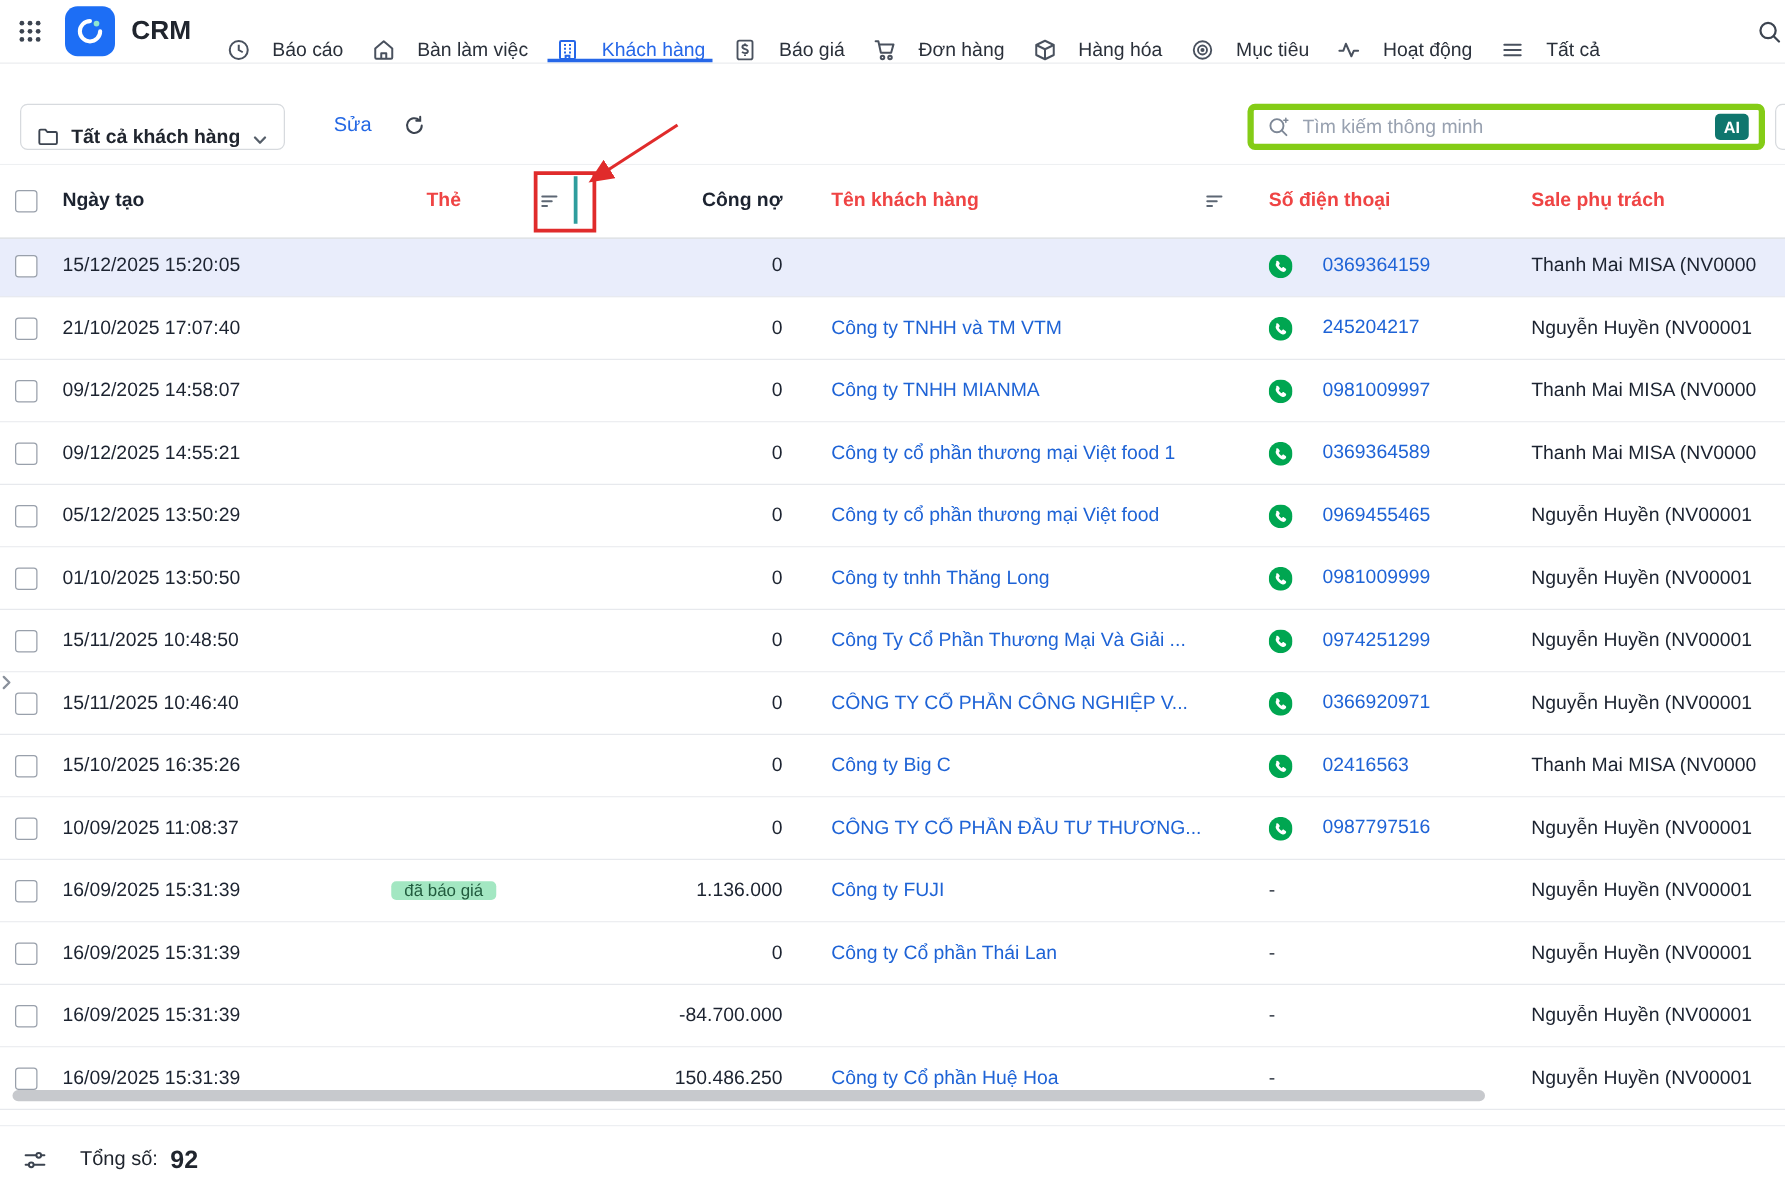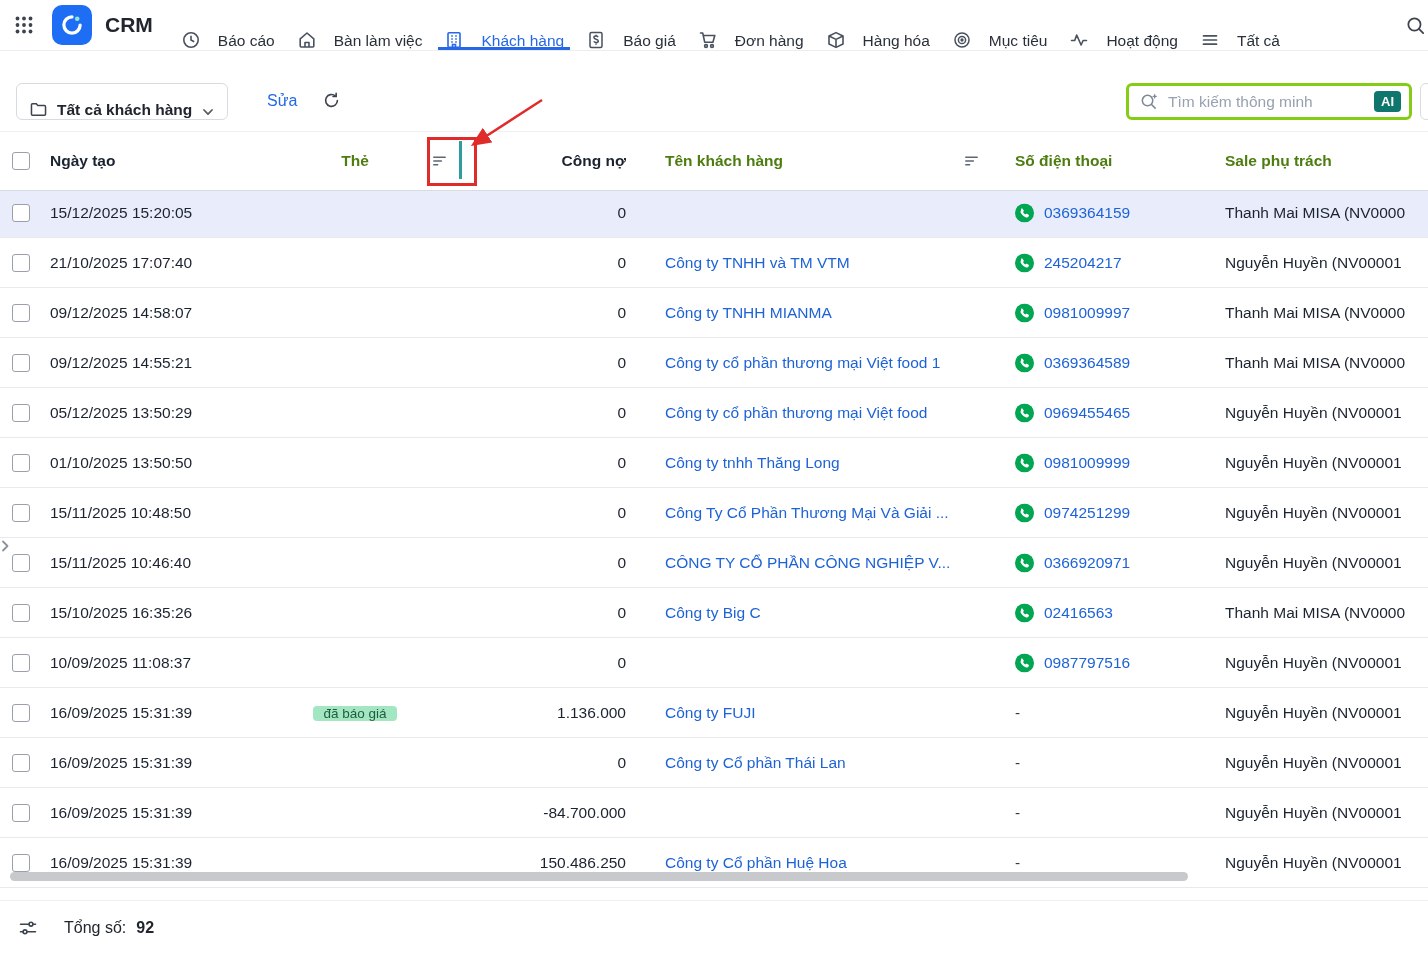--- a/index.html
+++ b/index.html
@@ -30,70 +30,70 @@
   
   .toolbar { position:absolute; top:72px; left:0; width:100%; height:59px; background:#fff; z-index:4; }
   .view-btn { position:absolute; left:16px; top:11px; height:37px; border:1px solid #d7dade;
     border-radius:6px; background:#fff; display:flex; align-items:flex-end; gap:9px;
     padding:0 12px; cursor:pointer; }
   .view-btn .vlabel { font-size:15.5px; font-weight:700; color:#20252e; }
   .view-btn .chev { color:#555e69; }
   .view-btn .fold { color:#3c4450; }
   .edit-link { position:absolute; left:267px; top:20px; font-size:16px; color:#2468e4; cursor:pointer; }
   .refresh { position:absolute; left:322px; top:19px; color:#3c4450; cursor:pointer; }
-  .smart-search { position:absolute; right:16px; top:11px; width:286px; height:37px;
-    border:3px solid #84cc16; border-radius:6px; background:#fff; display:flex;
+  .smart-search { position:absolute; right:16px; top:11px; width:414px; height:37px;
+    border:5px solid #84cc16; border-radius:6px; background:#fff; display:flex;
     align-items:center; padding:0 8px 0 10px; gap:8px; }
   .smart-search .ss-ic { color:#7d8796; flex:none; }
   .smart-search .ph { flex:1; min-width:0; font-size:15.5px; color:#3a4250; border:none;
     outline:none; background:transparent; font-family:inherit; }
   .smart-search .ph::placeholder { color:#98a1b0; opacity:1; }
   .ai-badge { width:27px; height:21px; background:#0f766e; border-radius:4px; color:#fff; flex:none;
     font-size:13px; font-weight:700; display:flex; align-items:center; justify-content:center; }
   .edge-sliver { position:absolute; right:-6px; top:11px; width:14px; height:37px;
     border:1px solid #d7dade; border-radius:6px; background:#fff; }
 
   
   .thead { position:absolute; top:131px; left:0; width:100%; height:60px; background:#fff;
     border-top:1px solid #eef0f2; border-bottom:1px solid #d8dbdf; z-index:2; }
   .hcell { position:absolute; top:50%; transform:translateY(-50%); font-size:15.5px;
-    font-weight:700; color:#4d7c0f; white-space:nowrap; cursor:pointer; }
+    font-weight:700; color:#ef4444; white-space:nowrap; cursor:pointer; }
   .hfilter { position:absolute; color:#5d6774; top:50%; transform:translateY(-50%); cursor:pointer; }
   .hf-tag { left:431px; }
   .hf-name { left:963px; }
   .resize-bar { position:absolute; left:459px; top:9px; width:3px; height:38px; background:#2f9d9d; }
   .rows { position:absolute; top:188px; left:0; width:100%; z-index:1; }
   .row { position:relative; height:50px; border-bottom:1px solid #e7e9ed; background:#fff; }
   .row.hl { background:#e9edfb; }
   .cell { position:absolute; top:50%; transform:translateY(-50%); font-size:15.5px; white-space:nowrap; }
   .c-check, .h-check { left:12px; }
   .checkbox { width:18px; height:18px; border:1.6px solid #99a0ab; border-radius:3px;
     background:#fff; display:block; cursor:pointer; }
   .c-date, .h-date { left:50px; color:#1c2330; }
   .c-tag, .h-tag { left:270px; width:170px; text-align:center; }
   .badge { display:inline-block; background:#a3e7c2; color:#215b3e; font-size:13.5px;
     padding:0 10px; border-radius:4px; }
   .c-debt, .h-debt { left:470px; width:156px; text-align:right; color:#1c2330; }
   .c-name { left:665px; width:306px; overflow:hidden; text-overflow:ellipsis;
     color:#1e63d6; cursor:pointer; }
   .h-name { left:665px; }
-  .c-phone { left:1015px; display:flex; align-items:center; gap:10px; color:#1e63d6; cursor:pointer; }
+  .c-phone { left:1015px; display:flex; align-items:center; gap:24px; color:#1e63d6; cursor:pointer; }
   .c-phone.dash { color:#343b47; cursor:default; }
   .h-phone { left:1015px; }
   .c-sale { left:1225px; width:260px; overflow:hidden; color:#1c2330; }
   .h-sale { left:1225px; }
 
   
   .hscroll { position:absolute; left:10px; top:872px; width:1178px; height:9px;
     background:#c7c9cd; border-radius:5px; z-index:3; cursor:pointer; }
   .footer { position:absolute; left:0; bottom:0; width:100%; height:55px; background:#fff;
     border-top:1px solid #edeff2; display:flex; align-items:center; z-index:4; }
   .footer .ficon { margin-left:18px; color:#3c4450; cursor:pointer; }
   .total-label { margin-left:26px; font-size:16px; color:#20252e; }
-  .total-value { margin-left:10px; font-size:16px; font-weight:700; color:#20252e; }
+  .total-value { margin-left:10px; font-size:20px; font-weight:700; color:#20252e; }
   .panel-toggle { position:absolute; left:-3px; top:538px; color:#8a919c; z-index:4; cursor:pointer; }
 
   
   .anno-box { position:absolute; left:427px; top:137px; width:50px; height:49px;
     border:3px solid #e02b2b; z-index:6; pointer-events:none; }
   .anno-arrow { position:absolute; left:430px; top:88px; z-index:6; pointer-events:none; }
 </style>
 </head>
 <body>
 
@@ -428,20 +428,21 @@
         <span>02416563</span>
       </span>
       <span class="cell c-sale">Thanh Mai MISA (NV0000</span>
     </div>
     <div class="row">
       <span class="cell c-check">
         <span class="checkbox"></span>
       </span>
       <span class="cell c-date">10/09/2025 11:08:37</span>
       <span class="cell c-debt">0</span>
+      <span class="cell c-name">CÔNG TY CỔ PHẦN ĐẦU TƯ THƯƠNG...</span>
       <span class="cell c-phone">
         <span>
           <svg width="19" height="19" viewBox="0 0 19 19">
             <circle cx="9.5" cy="9.5" r="9.5" fill="#00a651"></circle>
             <path d="M6 5.4c.5-.5 1.3-.5 1.7.1l.9 1.2c.3.4.3 1-.1 1.4l-.5.5c.5 1 1.4 1.9 2.4 2.4l.5-.5c.4-.4 1-.4 1.4-.1l1.2.9c.6.4.6 1.2.1 1.7l-.5.5c-.5.5-1.3.8-2 .5-1.8-.6-3.8-2.2-5-4.2-.6-1-.8-2-.1-2.9z" fill="#fff"></path>
           </svg>
         </span>
         <span>0987797516</span>
       </span>
       <span class="cell c-sale">Nguyễn Huyền (NV00001</span>

